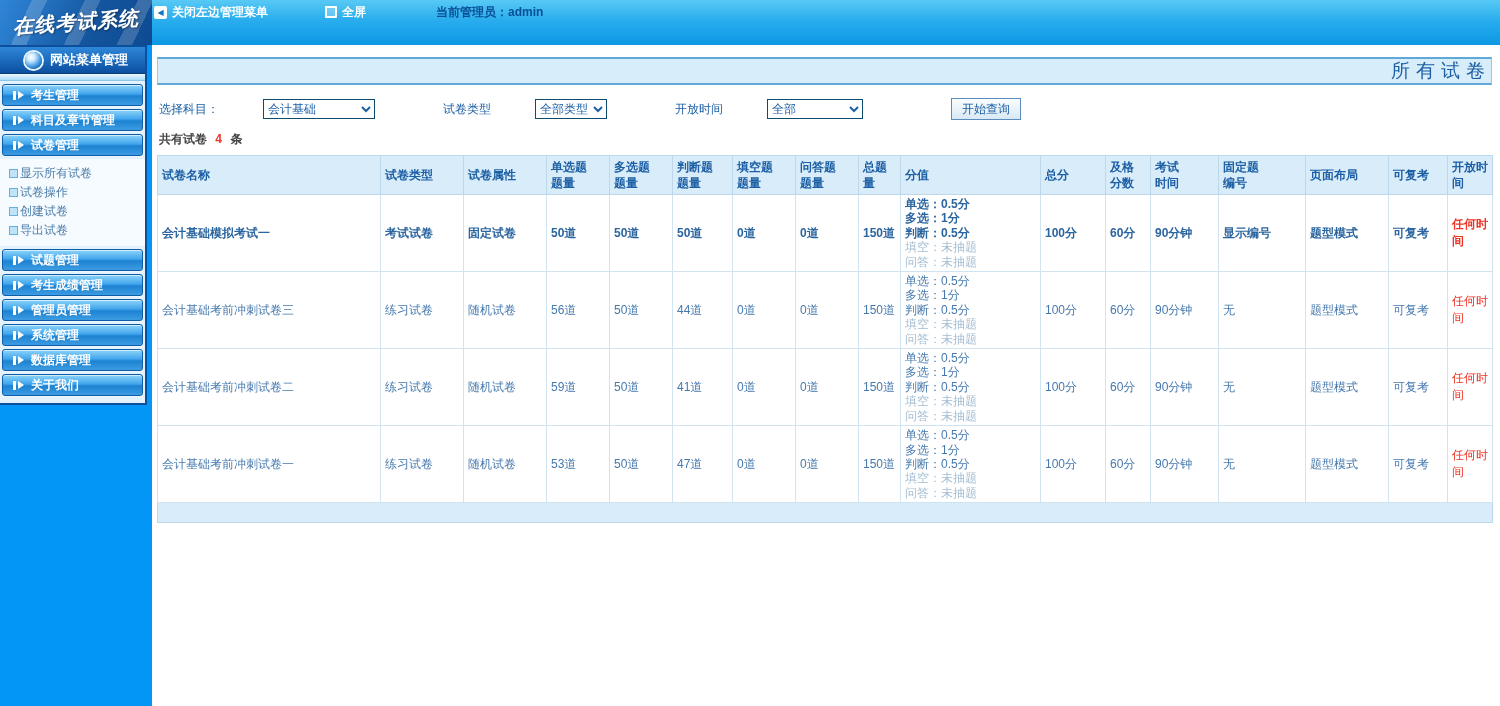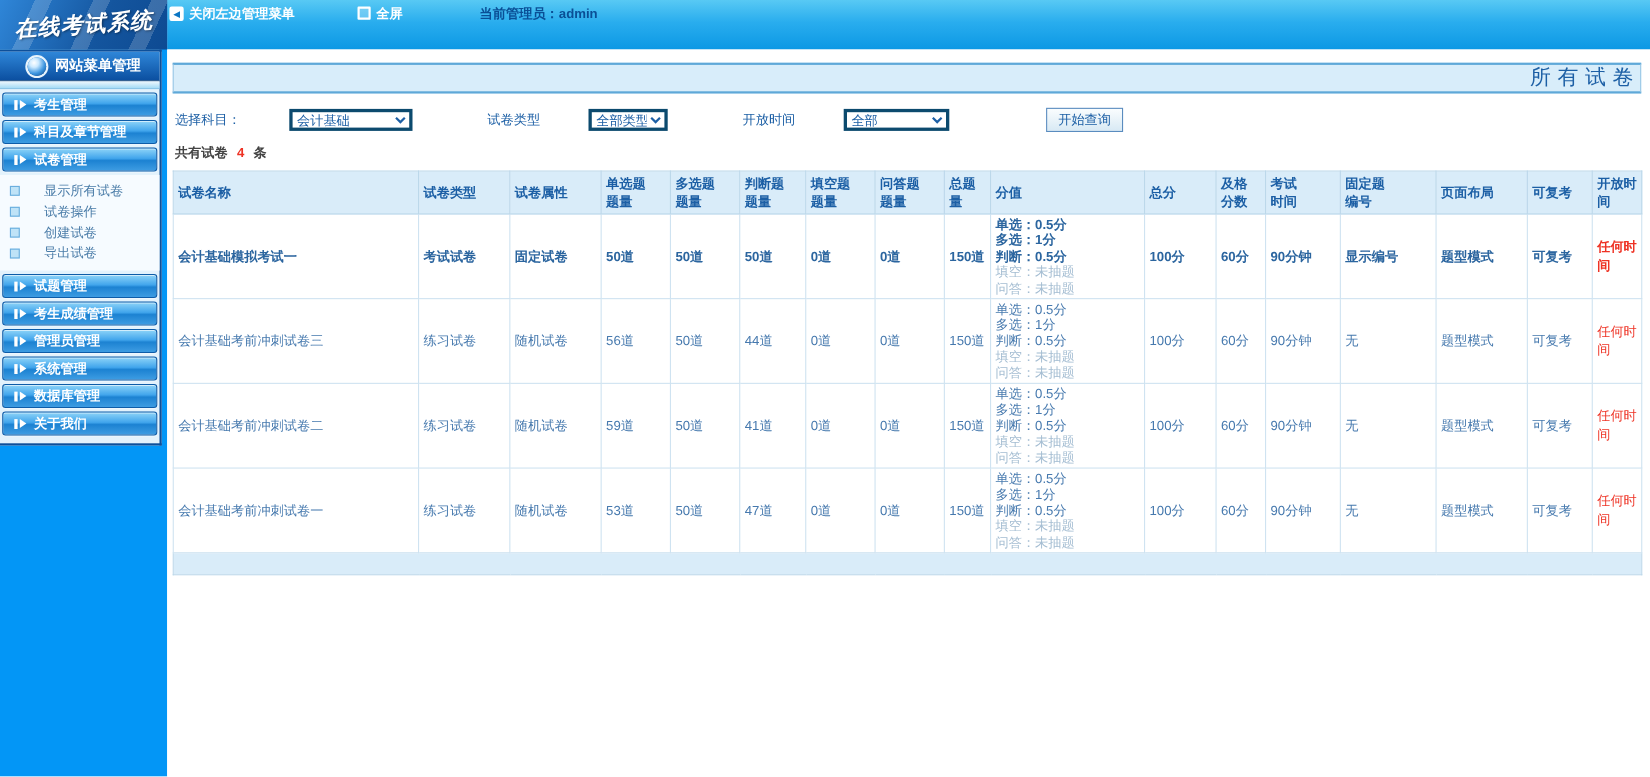--- a/index.html
+++ b/index.html
@@ -43,21 +43,21 @@
     margin:3px 2px; height:22px; border:1px solid #0d5ca8; border-radius:3px;
     background:linear-gradient(180deg,#8ed4f8 0%,#41a5ec 45%,#1c82d2 55%,#3d9ce2 100%);
     display:flex; align-items:center; gap:7px; padding-left:10px;
     color:#fff; font-weight:bold; font-size:12px; cursor:pointer;
     box-shadow:inset 0 1px 0 rgba(255,255,255,.6), 0 1px 0 rgba(255,255,255,.35);
   }
   .pp-icon { display:flex; align-items:center; gap:2px; }
   .pp-bar { width:3px; height:9px; background:#fff; }
   .pp-tri { width:0; height:0; border-top:4px solid transparent; border-bottom:4px solid transparent; border-left:6px solid #fff; }
   .submenu { background:#f6fbff; padding:5px 0 6px 9px; }
-  .sub-item { display:flex; align-items:center; gap:22px; height:19px; color:#4a7ca8; font-size:12px; cursor:pointer; }
+  .sub-item { display:flex; align-items:center; gap:2px; height:19px; color:#4a7ca8; font-size:12px; cursor:pointer; }
   .sq-icon { width:9px; height:9px; background:#bfe3f7; border:1px solid #6aaede; }
 
   
   .header-bar {
     position:absolute; left:152px; right:0; top:0; height:45px;
     background:linear-gradient(#58c9f4 0%,#29adee 45%,#0c98e4 100%);
   }
   .topstrip { display:flex; align-items:center; height:24px; font-size:12px; padding-left:2px; }
   .collapse-btn, .fullscreen-btn { display:flex; align-items:center; gap:5px; color:#fff; font-weight:bold; cursor:pointer; }
   .collapse-icon {
@@ -77,21 +77,21 @@
 
   
   .main { position:absolute; left:152px; top:45px; right:0; bottom:0; background:#fff; padding:12px 8px 0 5px; }
   .title-banner {
     height:28px; background:#d8edfa; border:1px solid #9cc8e6;
     border-top:2px solid #5fa8d8; border-bottom:2px solid #5fa8d8;
     text-align:right; line-height:24px; color:var(--blue); font-size:19px; letter-spacing:6px;
   }
   .filter-row { margin-top:13px; display:flex; align-items:center; font-size:12px; color:var(--blue); padding-left:2px;gap:40px; }
   .filter-label { margin-right:4px; }
-  .filter-row select { height:20px; font-size:12px; color:var(--blue); border:3px solid #0c4a6e; background:#fff; }
+  .filter-row select { height:20px; font-size:12px; color:var(--blue); border:1px solid #0c4a6e; background:#fff; }
   .sel-subject { width:112px; margin-right:28px; }
   .sel-type { width:72px; margin-right:28px; }
   .sel-open { width:96px; }
   .query-btn {
     margin-left:48px; height:22px; padding:0 10px; font-size:12px; color:var(--blue);
     background:linear-gradient(#fafdfe,#d8e9f4); border:1px solid #5a8cbf; cursor:pointer;
   }
   .count-row { margin:11px 0 7px 2px; font-size:12px; color:#444; font-weight:bold; }
   .count-num { color:var(--red); margin:0 5px; }
 

